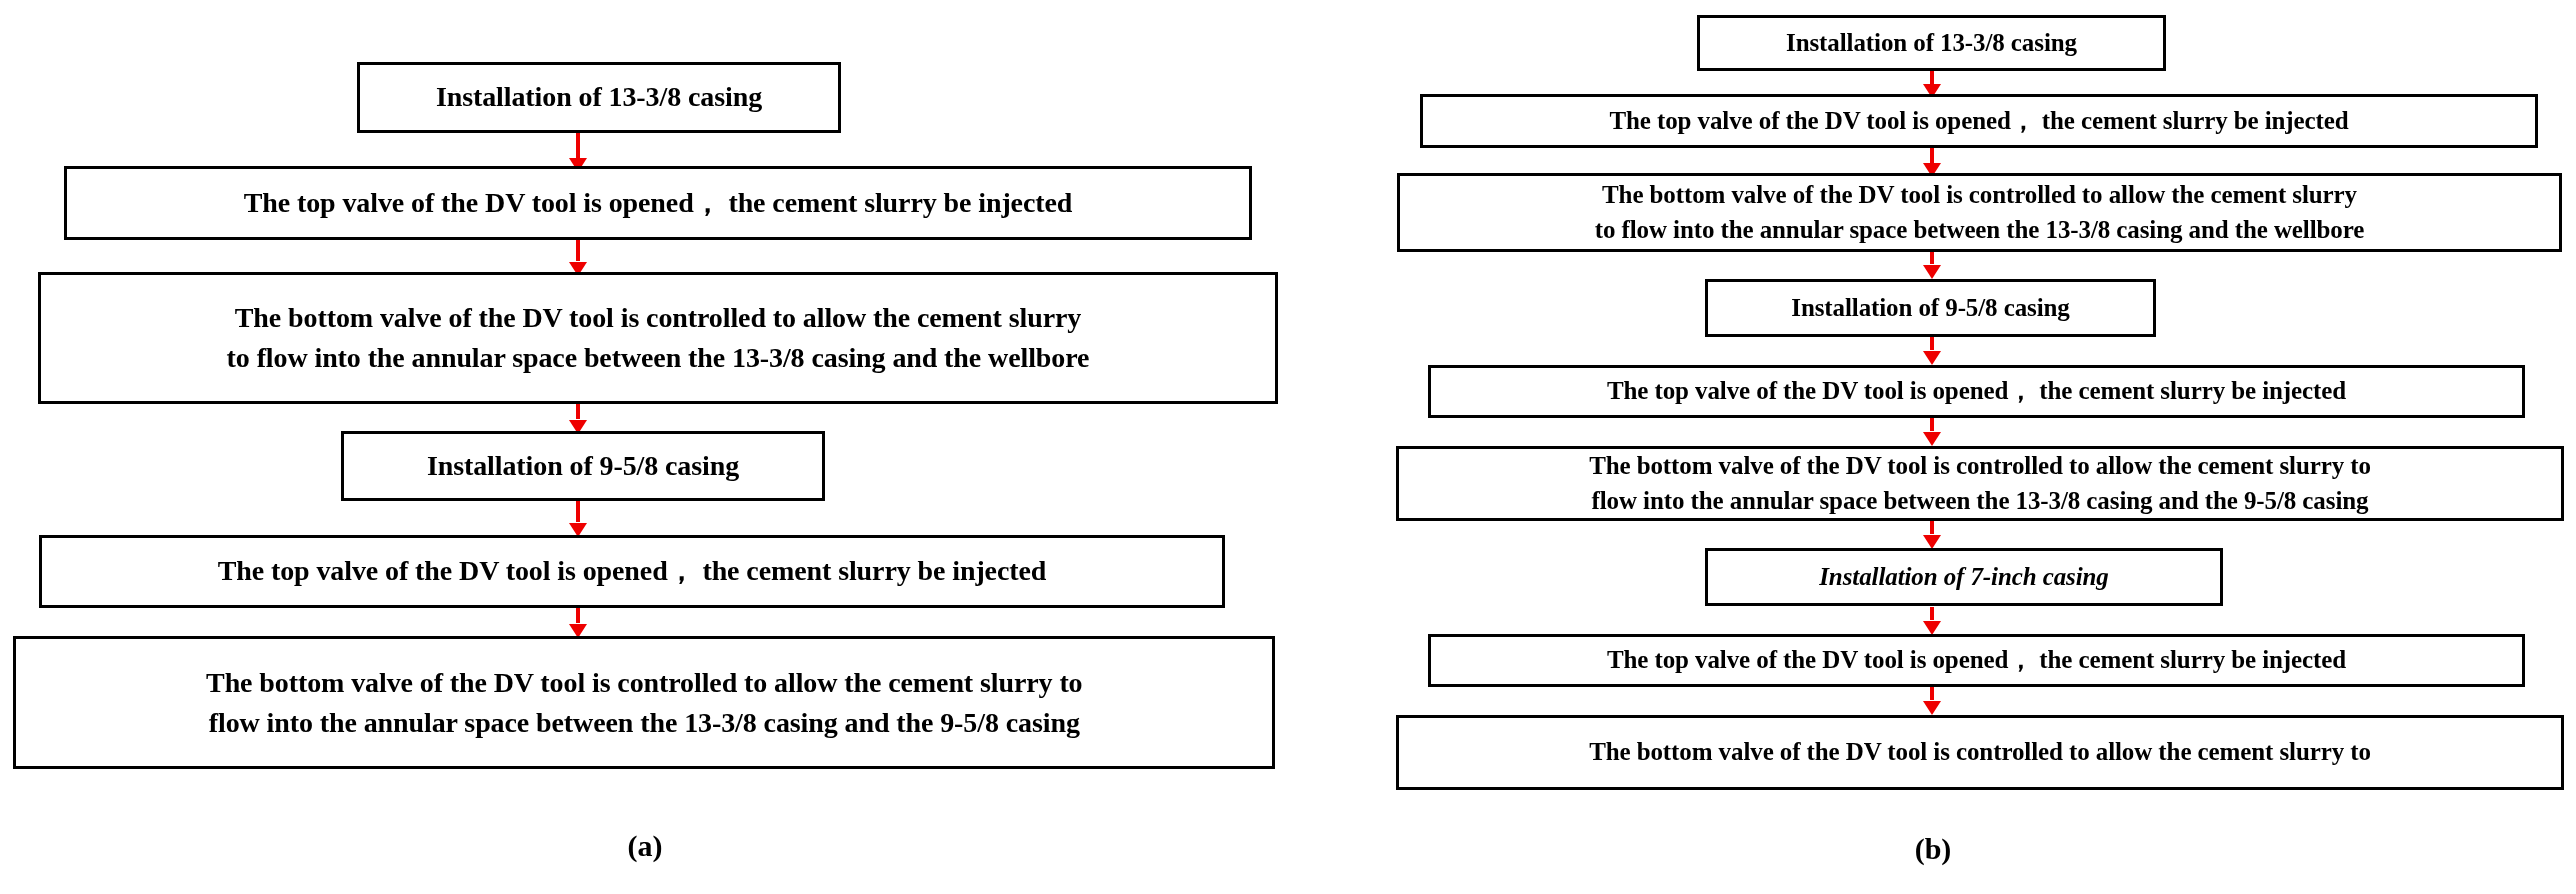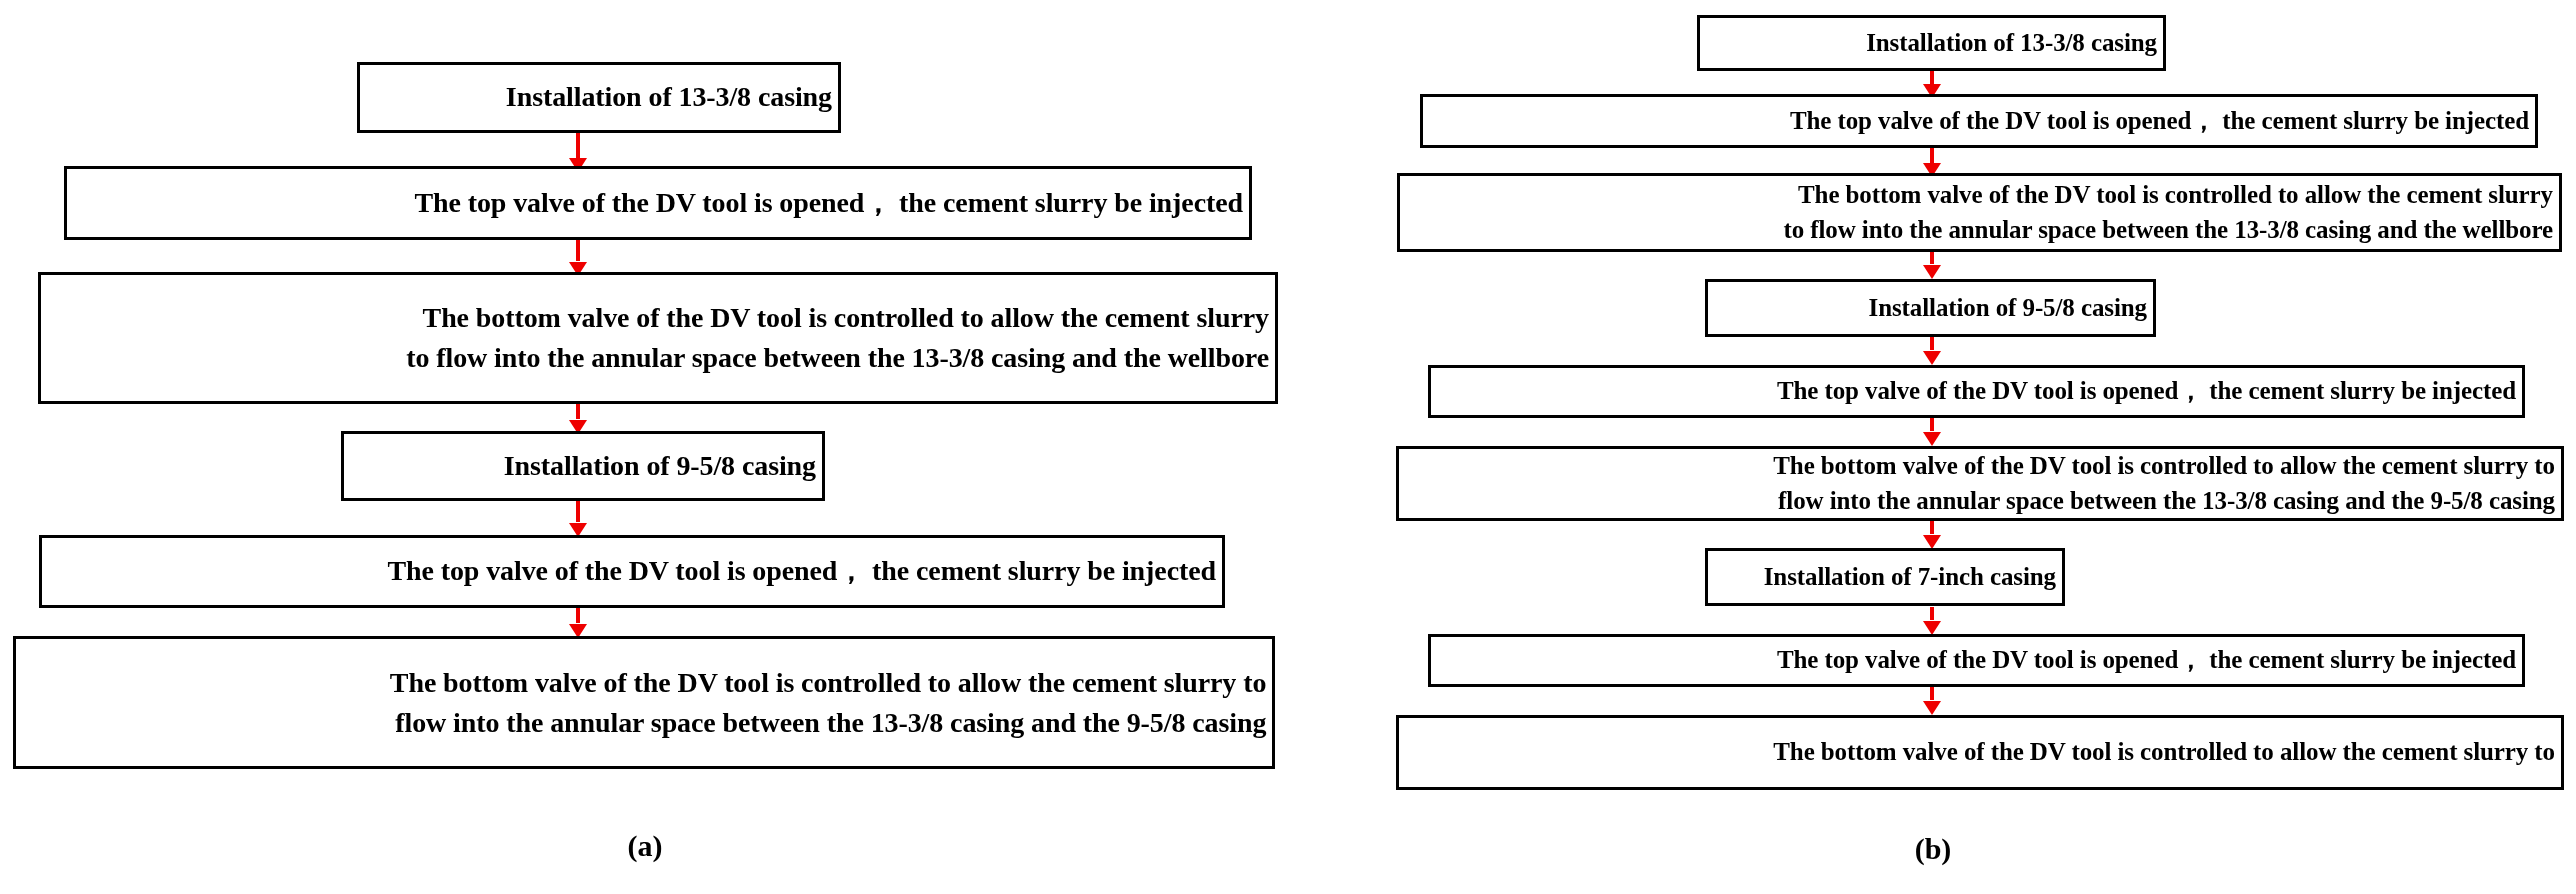--- a/index.html
+++ b/index.html
@@ -33,21 +33,21 @@
     align-items: center;
     justify-content: center;
     text-align: center;
     color: #000000;
     font-weight: bold;
     line-height: 1.30;
     z-index: 3;
     letter-spacing: -0.1px;
     padding: 0 6px;
   }
-  .node .txt { display: block; width: 100%; text-align: right; }
+  .node .txt { display: block; width: 100%; }
 
   
   #panel-a .node { font-size: 28px; }
   #panel-a .node.two-line { font-size: 28px; line-height: 1.42; }
 
   
   #panel-b .node { font-size: 25px; }
   #panel-b .node.two-line { font-size: 25px; line-height: 1.38; }
 
   
@@ -194,21 +194,21 @@
 
   <div class="node" style="left:138px; top:365px; width:1097px; height:53px;">
     <span class="txt">The top valve of the DV tool is opened，  the cement slurry be injected</span>
   </div>
 
   <div class="node two-line" style="left:106px; top:446px; width:1168px; height:75px; flex-direction:column;">
     <span class="txt">The bottom valve of the DV tool is controlled to allow the cement slurry to</span>
     <span class="txt">flow into the annular space between the 13-3/8 casing and the 9-5/8 casing</span>
   </div>
 
-  <div class="node" style="left:415px; top:548px; width:360px; height:58px;">
+  <div class="node" style="left:415px; top:548px; width:518px; height:58px;font-style:italic;">
     <span class="txt">Installation of 7-inch casing</span>
   </div>
 
   <div class="node" style="left:138px; top:634px; width:1097px; height:53px;">
     <span class="txt">The top valve of the DV tool is opened，  the cement slurry be injected</span>
   </div>
 
   <div class="node two-line" style="left:106px; top:715px; width:1168px; height:75px; flex-direction:column;">
     <span class="txt">The bottom valve of the DV tool is controlled to allow the cement slurry to</span>
   </div>

